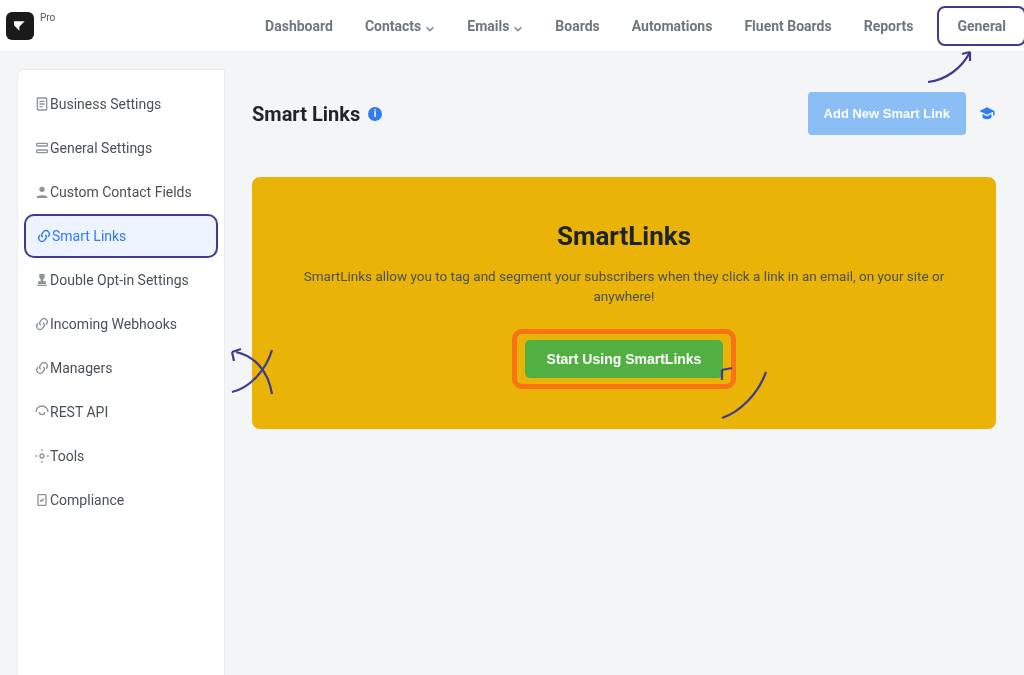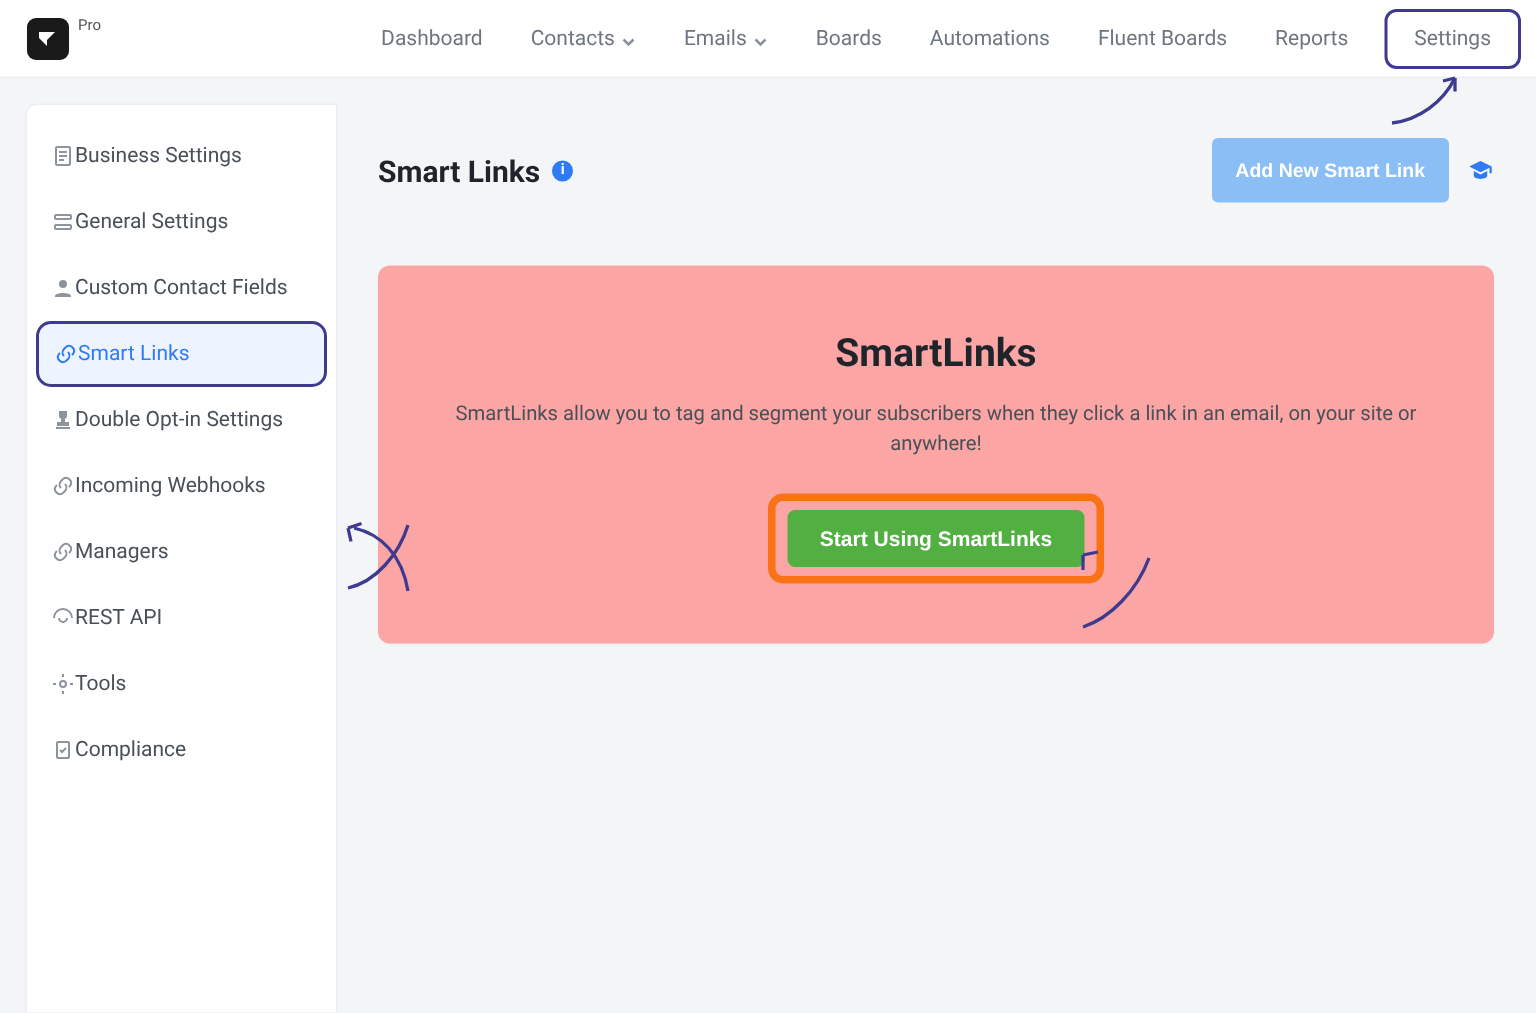--- a/index.html
+++ b/index.html
@@ -2,39 +2,39 @@
 <html><head>
 <meta charset="utf-8">
 <style>
   * { box-sizing: border-box; margin: 0; padding: 0; }
   html, body { width: 1024px; height: 675px; font-family: -apple-system, BlinkMacSystemFont, "Segoe UI", Roboto, sans-serif; background: #f4f5f7; overflow: hidden; }
   .topbar {
     height: 52px;
     background: #fff;
     display: flex;
     align-items: center;
-    padding: 0 18px;
+    padding: 0 6px;
     border-bottom: 1px solid #eceef1;
   }
   .logo-wrap { display: flex; align-items: center; gap: 6px; }
   .logo {
     width: 28px; height: 28px; background: #1a1a1a; border-radius: 6px;
     display: flex; align-items: center; justify-content: center;
   }
   .pro-label { font-size: 10px; color: #555; position: relative; top: -8px; }
   .nav {
     margin-left: auto;
     display: flex;
     align-items: center;
     gap: 32px;
   }
   .nav-item {
     color: #6e7680;
     font-size: 14px;
-    font-weight: 400;
+    font-weight: 700;
     display: flex;
     align-items: center;
     gap: 4px;
     cursor: pointer;
     text-align: right;
   }
   .nav-item.highlight {
     border: 2px solid #3e3b8f;
     border-radius: 8px;
     padding: 10px 18px;
@@ -125,21 +125,21 @@
     border: none;
     border-radius: 4px;
     padding: 14px 16px;
     font-size: 13px;
     font-weight: 600;
     cursor: pointer;
   }
   .help-icon { color: #2f7bf5; width: 18px; height: 18px; cursor: pointer; }
 
   .card {
-    background: #fca5a5;
+    background: #eab308;
     margin: 22px 28px 0 28px;
     border-radius: 8px;
     box-shadow: 0 1px 2px rgba(0,0,0,0.04);
     padding: 44px 48px 40px 48px;
     text-align: center;
   }
   .card h1 {
     font-size: 26px; font-weight: 700;
     color: #1f242b;
     margin-bottom: 12px;
@@ -208,21 +208,21 @@
     <div class="nav-item">
         <span>Automations</span>
       </div>
     <div class="nav-item">
         <span>Fluent Boards</span>
       </div>
     <div class="nav-item">
         <span>Reports</span>
       </div>
     <div class="nav-item highlight">
-        <span>Settings</span>
+        <span>General</span>
       </div>
   </div>
 </div>
 
 <div class="body-row">
   <div class="sidebar">
     <div class="side-item">
       <span class="side-icon"><svg viewBox="0 0 24 24" width="16" height="16" fill="none" stroke="currentColor" stroke-width="2">
             <rect x="5" y="3" width="14" height="18" rx="1"></rect>
             <path d="M8 8h8M8 12h8M8 16h5"></path>

